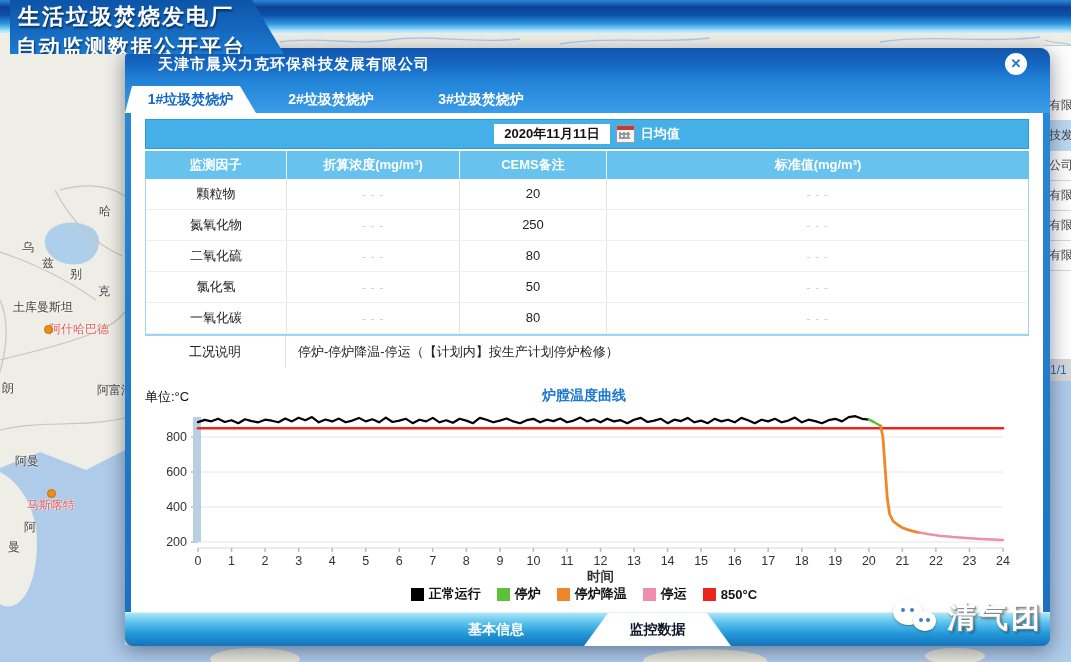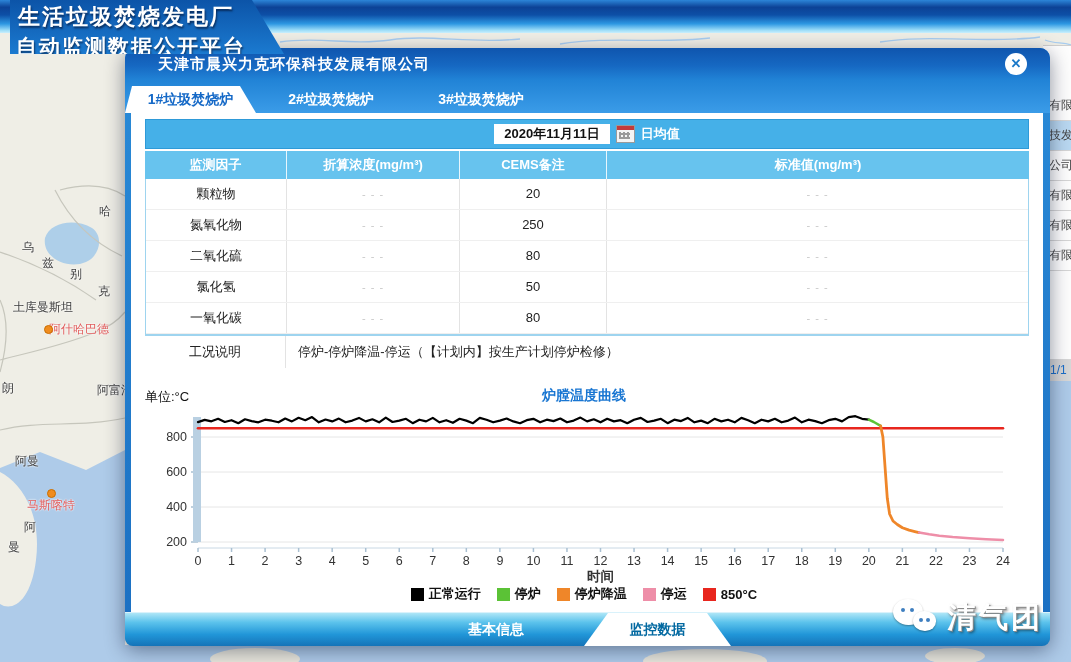--- a/index.html
+++ b/index.html
@@ -47,21 +47,21 @@
            display:flex;align-items:flex-end;}
   .top-tab{height:27px;line-height:27px;width:131px;text-align:center;font-size:14px;font-weight:bold;
            color:#fff;cursor:pointer;}
   .top-tab.active{background:#fff;color:#1569c7;clip-path:polygon(7px 0,calc(100% - 16px) 0,100% 100%,0 100%);}
   .top-tab.plain{width:150px;}
   #dlg-content{position:relative;margin:0 7px 0 6px;height:499px;background:#fff;overflow:hidden;}
   #dlg-bottombar{position:relative;height:33px;border-radius:0 0 8px 8px;border-top:1px solid #d9f2fb;
         background:linear-gradient(180deg,#aee6f7 0%,#5cc3ec 28%,#2196d8 65%,#1573b8 100%);}
   .bot-tab{position:absolute;top:0;height:33px;line-height:33px;text-align:center;font-size:14px;font-weight:bold;cursor:pointer;}
   #bot-tab-0{left:301px;width:140px;color:#fff;}
-  #bot-tab-1{left:459px;width:147px;background:#fff;color:#0369a1;
+  #bot-tab-1{left:459px;width:147px;background:#fff;color:#0f172a;
              clip-path:polygon(24px 0,calc(100% - 24px) 0,100% 100%,0 100%);}
 
   
   #tbl{position:absolute;left:14px;top:6px;width:884px;}
   #date-bar{height:28px;background:#45b0e8;border:1px solid #2e9ad8;display:flex;align-items:center;justify-content:center;gap:6px;}
   #date-box{background:#fff;height:20px;line-height:20px;padding:0 10px;font-size:13px;font-weight:bold;color:#111;}
   #cal-icon{width:17px;height:16px;background:#f4f4f4;border:1px solid #9a9a9a;position:relative;cursor:pointer;}
   #cal-icon:before{content:"";position:absolute;left:0;top:0;right:0;height:4px;background:#c23b3b;}
   #cal-icon:after{content:"";position:absolute;left:2px;top:6px;width:11px;height:7px;
      background:repeating-linear-gradient(90deg,#999 0 2px,transparent 2px 4px),

